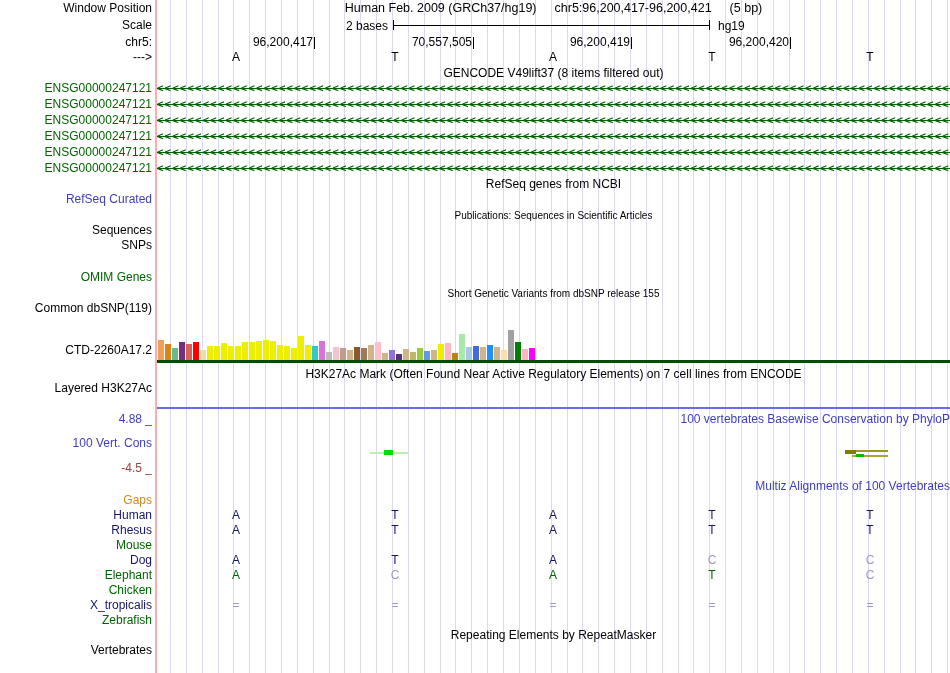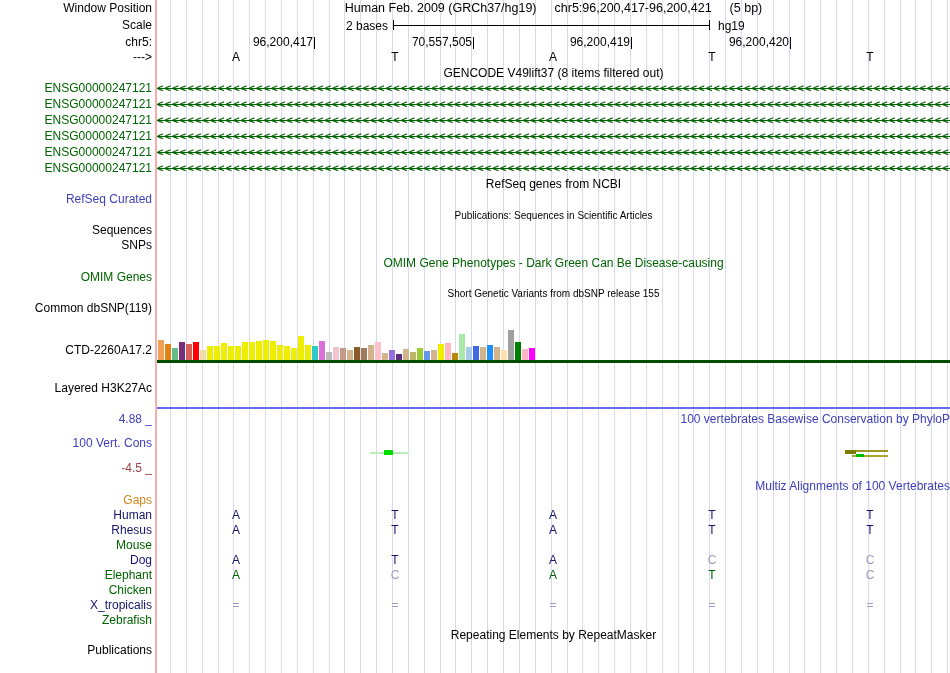--- a/index.html
+++ b/index.html
@@ -65,43 +65,43 @@
 
   <div class="lbl" style="top:36px">chr5:</div>
   <div class="lbl" style="top:51px">---&gt;</div>
 
   <div class="ctr" style="top:67px">GENCODE V49lift37 (8 items filtered out)</div>
   <div class="ctr" style="top:178px">RefSeq genes from NCBI</div>
   <div class="lbl blue" style="top:193px">RefSeq Curated</div>
   <div class="ctr small" style="top:209px">Publications: Sequences in Scientific Articles</div>
   <div class="lbl" style="top:224px">Sequences</div>
   <div class="lbl" style="top:239px">SNPs</div>
-  <div class="ctr dkgreen" style="top:257px">OMIM Gene Phenotypes - Dark Green Can Be Disease-causing</div>
   <div class="lbl dkgreen" style="top:271px">OMIM Genes</div>
   <div class="ctr small" style="top:287px">Short Genetic Variants from dbSNP release 155</div>
   <div class="lbl" style="top:302px">Common dbSNP(119)</div>
   <div class="lbl" style="top:344px">CTD-2260A17.2</div>
   <div id="gtex-baseline"></div>
+  <div class="ctr" style="top:368px">H3K27Ac Mark (Often Found Near Active Regulatory Elements) on 7 cell lines from ENCODE</div>
   <div class="lbl" style="top:382px">Layered H3K27Ac</div>
   <div id="h3k-baseline"></div>
   <div class="lbl blue" style="top:413px">4.88 _</div>
   <div class="ctr blue" style="top:413px">100 vertebrates Basewise Conservation by PhyloP</div>
   <div class="lbl blue" style="top:437px">100 Vert. Cons</div>
   <div class="lbl dkred" style="top:462px">-4.5 _</div>
 
   <div class="ph-mark" style="left:370px;top:452px;width:38px;height:2px;background:#b9eeb9"></div>
   <div class="ph-mark" style="left:384px;top:450px;width:9px;height:5px;background:#00dd00"></div>
   <div class="ph-mark" style="left:845px;top:450px;width:43px;height:2px;background:#9a9a22"></div>
   <div class="ph-mark" style="left:845px;top:450px;width:11px;height:4px;background:#7d7d00"></div>
   <div class="ph-mark" style="left:852px;top:455px;width:36px;height:2px;background:#a8a830"></div>
   <div class="ph-mark" style="left:856px;top:454px;width:8px;height:3px;background:#00bb00"></div>
 
   <div class="ctr blue" style="top:480px">Multiz Alignments of 100 Vertebrates</div>
   <div class="ctr" style="top:629px">Repeating Elements by RepeatMasker</div>
-  <div class="lbl" style="top:644px">Publications</div>
+  <div class="lbl" style="top:644px">Vertebrates</div>
 <div class="coord" style="left:185px"><span>96,200,417</span><span class="tick"></span></div>
     <div class="coord" style="left:344px"><span>70,557,505</span><span class="tick"></span></div>
     <div class="coord" style="left:502px"><span>96,200,419</span><span class="tick"></span></div>
     <div class="coord" style="left:661px"><span>96,200,420</span><span class="tick"></span></div>
     <div class="base-letter" style="left:226px;top:51px">A</div>
     <div class="base-letter" style="left:385px;top:51px">T</div>
     <div class="base-letter" style="left:543px;top:51px">A</div>
     <div class="base-letter" style="left:702px;top:51px">T</div>
     <div class="base-letter" style="left:860px;top:51px">T</div>
     <div class="lbl dkgreen" style="top:82px">ENSG00000247121</div>

